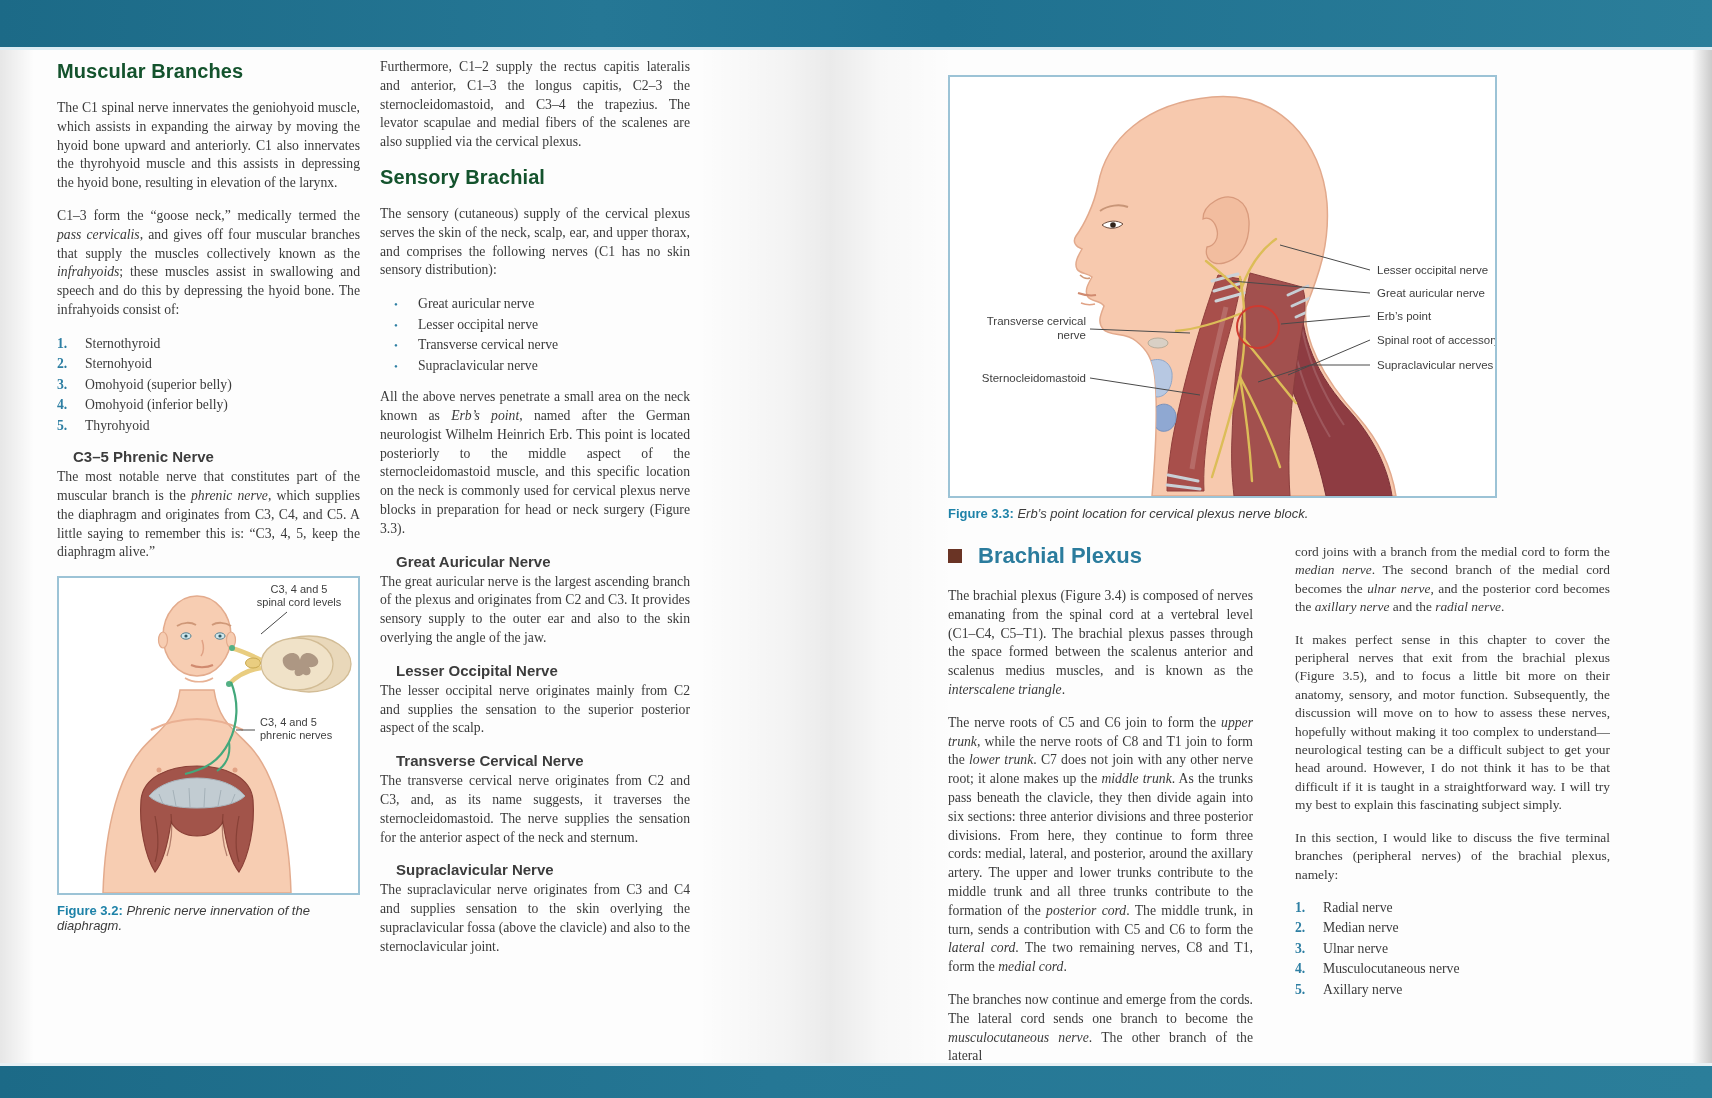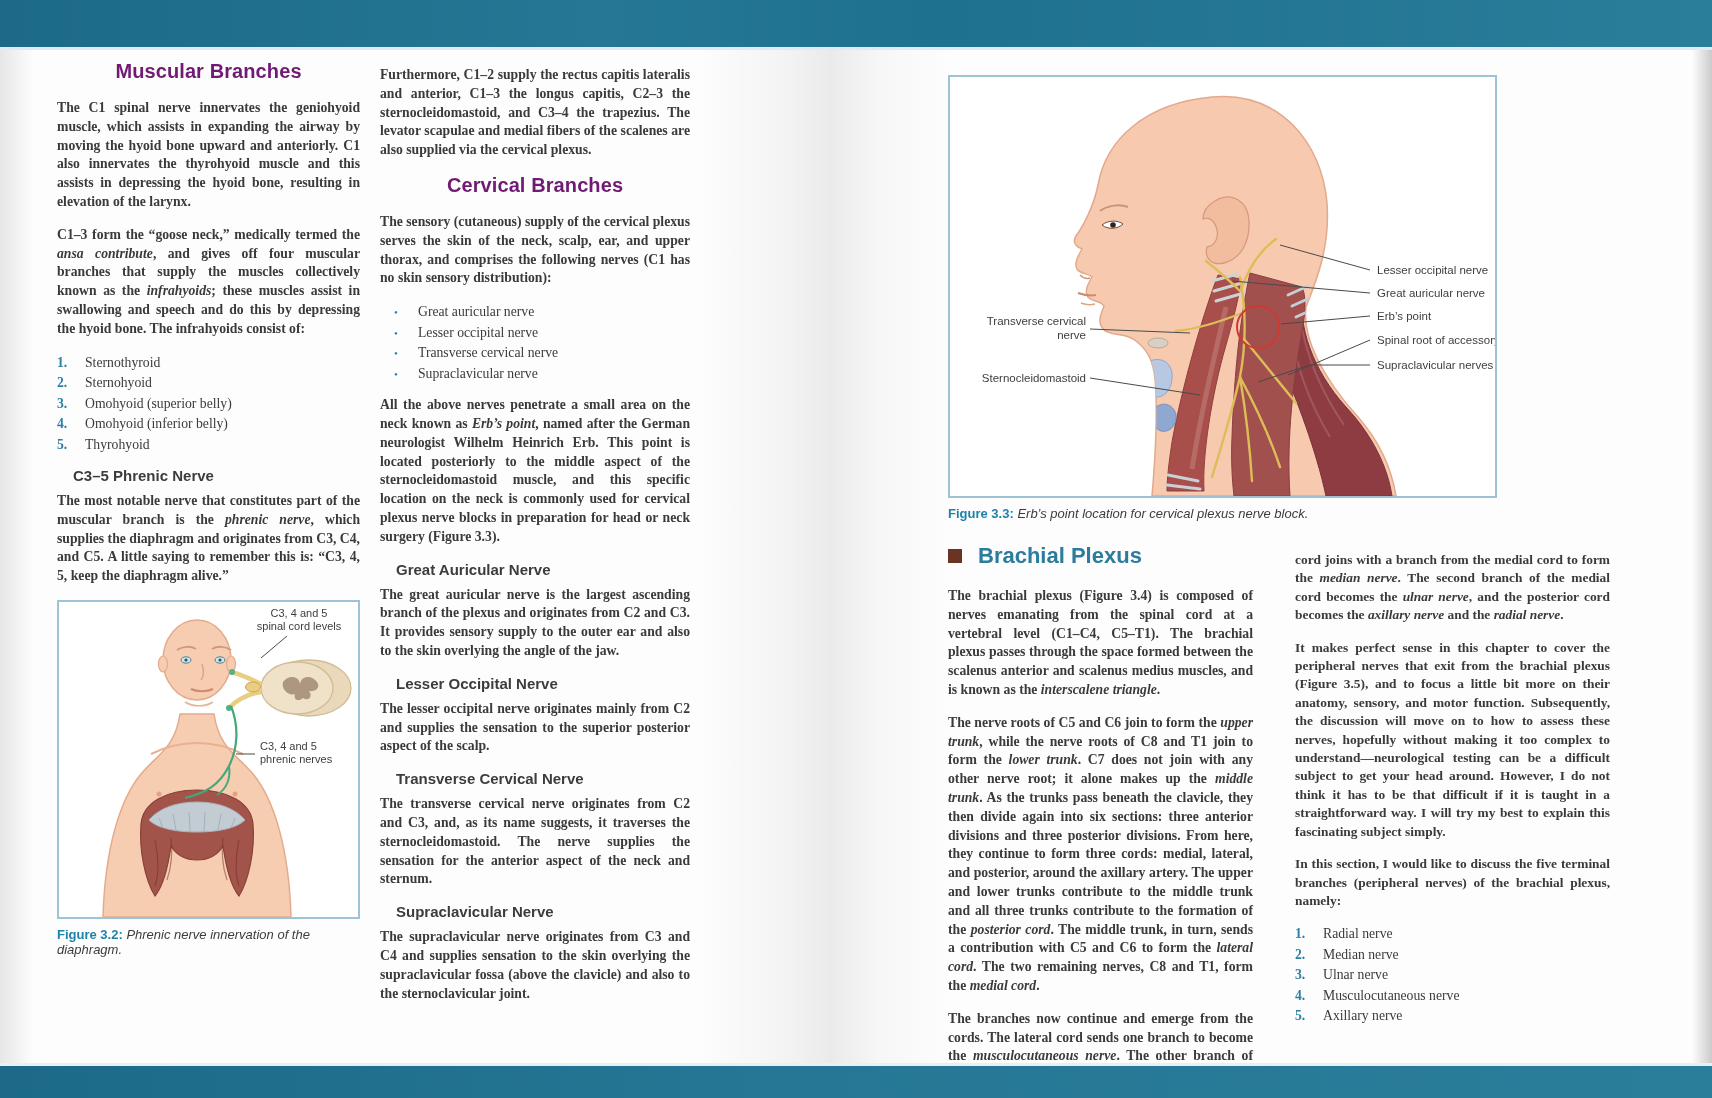--- a/index.html
+++ b/index.html
@@ -27,24 +27,24 @@
     background:linear-gradient(90deg,rgba(0,0,0,.09),rgba(0,0,0,0));}
   .edge-right{position:absolute;right:0;top:47px;bottom:32px;width:20px;z-index:5;pointer-events:none;
     background:linear-gradient(90deg,rgba(0,0,0,0),rgba(0,0,0,.20));}
   .gutter{position:absolute;left:698px;top:47px;bottom:32px;width:256px;z-index:5;pointer-events:none;
     background:linear-gradient(90deg,rgba(0,0,0,0) 0%,rgba(0,0,0,.04) 35%,rgba(0,0,0,.075) 52%,rgba(0,0,0,.025) 72%,rgba(0,0,0,0) 100%);}
   
   .col{position:absolute;top:58px;}
   .colL1{left:57px;width:303px;}
   .colL2{left:380px;width:310px;}
   .pageR{position:absolute;left:948px;top:75px;width:662px;}
-  .col p,.pageR p{margin:8px 0 14px;font-size:13.7px;line-height:18.8px;text-align:justify;font-weight:bold;}
+  .col p,.pageR p{margin:0 0 14px;font-size:13.7px;line-height:18.8px;text-align:justify;}
   .it{font-style:italic;}
   
-  .h-brown{margin:2px 11px 16px;font:bold 20px "Liberation Sans", sans-serif;color:#701a75;letter-spacing:.1px;text-align:center;}
+  .h-brown{margin:2px 0 16px;font:bold 20px "Liberation Sans", sans-serif;color:#14532d;letter-spacing:.1px;}
   .h-sub{margin:2px 16px 3px;font:bold 15px "Liberation Sans", sans-serif;color:#3c3c3c;}
   .secline{display:flex;align-items:center;margin:0 0 18px;}
   .sq{width:14px;height:14px;background:#6a3425;margin-right:16px;flex:none;}
   .secname{font:bold 22px "Liberation Sans", sans-serif;color:#2b7c9d;text-align:right;}
   
   .numlist{margin:0 0 12px;}
   .lrow{display:flex;line-height:20.5px;font-size:13.7px;}
   .num{color:#2e7fa3;font-weight:bold;width:28px;flex:none;}
   .bullist{margin:0 0 12px;}
   .brow{display:flex;line-height:20.5px;font-size:13.7px;padding-left:14px;}
@@ -69,21 +69,21 @@
 <span class="bar-title left">The Vital Nerves</span>
 <span class="bar-title right">Anatomy and Function of the Cervical and Brachial Plexuses</span>
 
 <div class="edge-left"></div>
 <div class="edge-right"></div>
 <div class="gutter"></div>
 
 <div class="col colL1">
   <h1 class="h-brown">Muscular Branches</h1>
   <p>The C1 spinal nerve innervates the geniohyoid muscle, which assists in expanding the airway by moving the hyoid bone upward and anteriorly. C1 also innervates the thyrohyoid muscle and this assists in depressing the hyoid bone, resulting in elevation of the larynx.</p>
-  <p><span>C1–3 form the “goose neck,” medically termed the </span><span class="it">ansa contribute</span><span>, and gives off four muscular branches that supply the muscles collectively known as the </span><span class="it">infrahyoids</span><span>; these muscles assist in swallowing and speech and do this by depressing the hyoid bone. The infrahyoids consist of:</span></p>
+  <p><span>C1–3 form the “goose neck,” medically termed the </span><span class="it">pass cervicalis</span><span>, and gives off four muscular branches that supply the muscles collectively known as the </span><span class="it">infrahyoids</span><span>; these muscles assist in swallowing and speech and do this by depressing the hyoid bone. The infrahyoids consist of:</span></p>
   <div class="numlist">
     <div class="lrow">
         <span class="num">1.</span>
         <span>Sternothyroid</span>
       </div>
     <div class="lrow">
         <span class="num">2.</span>
         <span>Sternohyoid</span>
       </div>
     <div class="lrow">
@@ -149,21 +149,21 @@
     </svg>
   </div>
   <div class="figcap">
     <span class="figlabel">Figure 3.2:</span>
     <span>Phrenic nerve innervation of the diaphragm.</span>
   </div>
 </div>
 
 <div class="col colL2">
   <p>Furthermore, C1–2 supply the rectus capitis lateralis and anterior, C1–3 the longus capitis, C2–3 the sternocleidomastoid, and C3–4 the trapezius. The levator scapulae and medial fibers of the scalenes are also supplied via the cervical plexus.</p>
-  <h1 class="h-brown">Cervical Branches</h1>
+  <h1 class="h-brown">Sensory Brachial</h1>
   <p>The sensory (cutaneous) supply of the cervical plexus serves the skin of the neck, scalp, ear, and upper thorax, and comprises the following nerves (C1 has no skin sensory distribution):</p>
   <div class="bullist">
     <div class="brow">
         <span class="bul">•</span>
         <span>Great auricular nerve</span>
       </div>
     <div class="brow">
         <span class="bul">•</span>
         <span>Lesser occipital nerve</span>
       </div>

